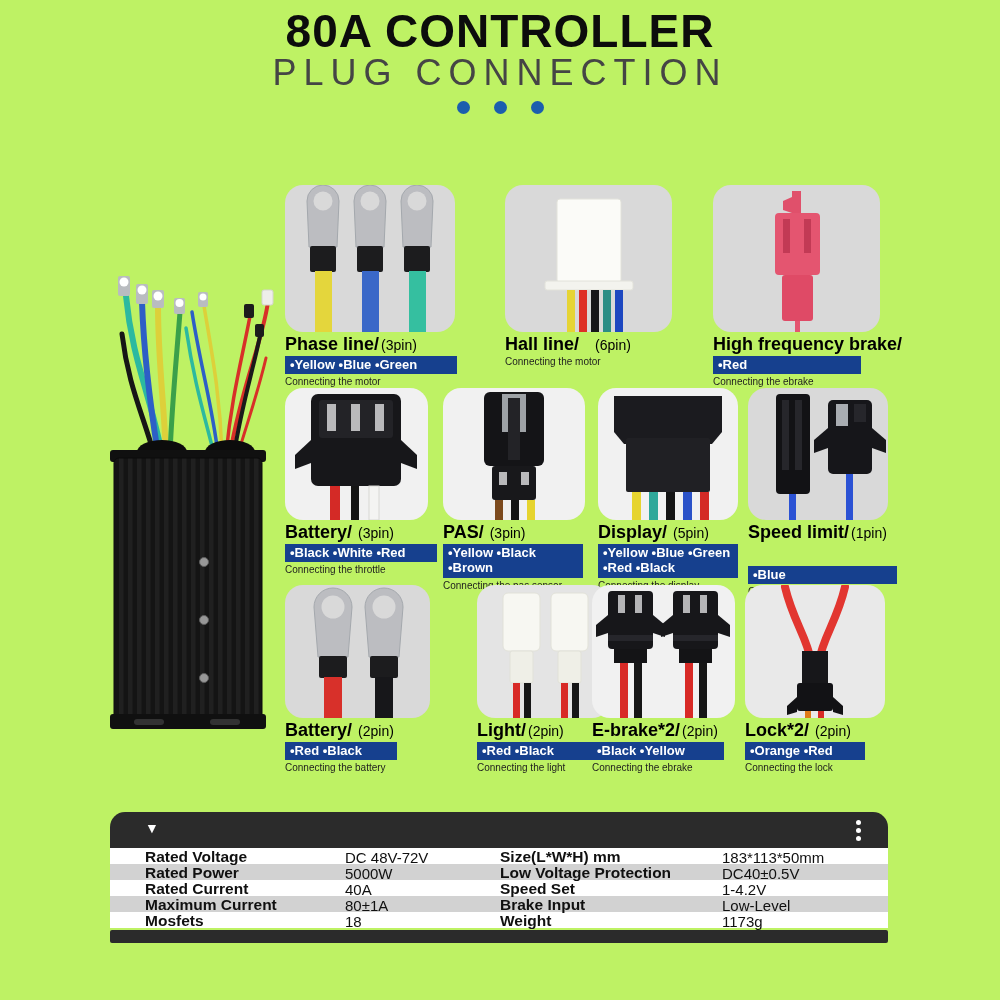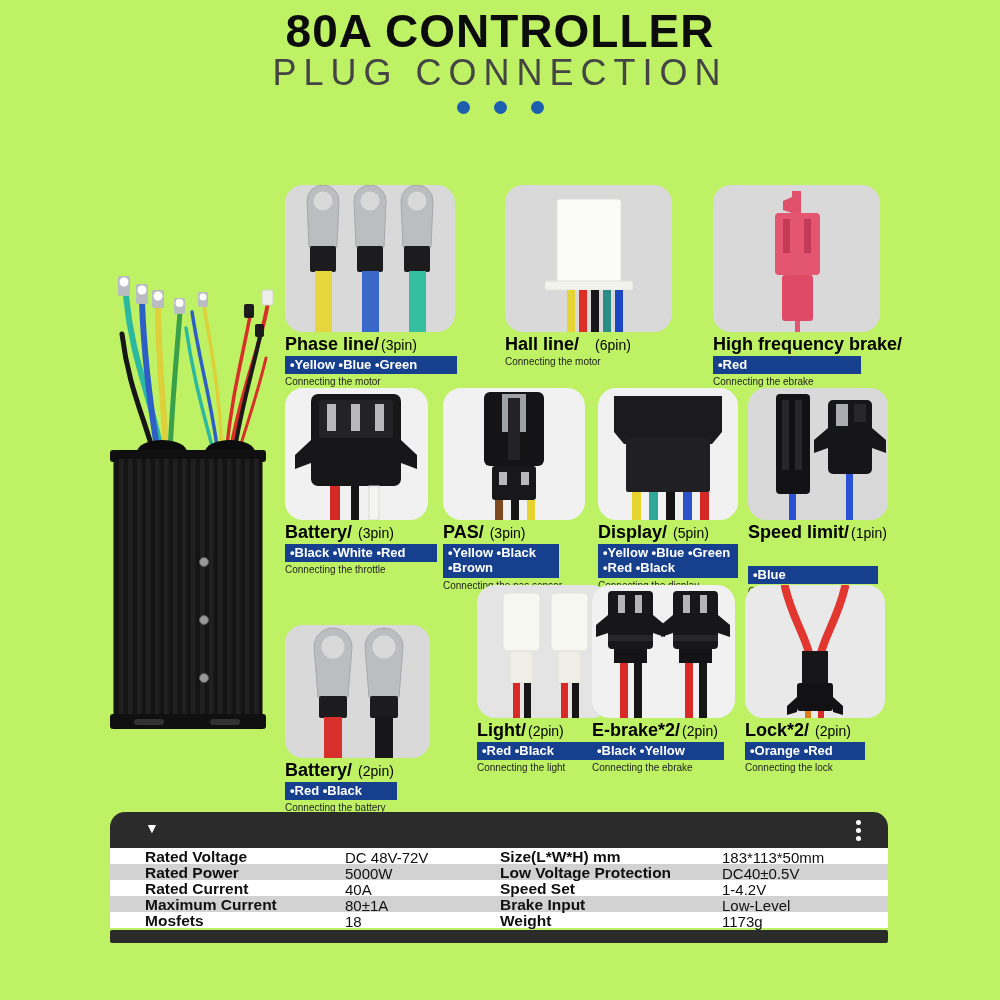--- a/index.html
+++ b/index.html
@@ -23,24 +23,24 @@
   .ctitle{font-size:18px;font-weight:700;color:#000;white-space:nowrap;margin-top:3px;line-height:1.05;}
   .ctitle .p{font-size:14px;font-weight:400;margin-left:6px;}
   .bar{background:#16408e;color:#fff;font-size:13px;font-weight:700;
        padding:1px 5px 2px;margin-top:2px;line-height:1.18;white-space:pre-line;box-sizing:border-box;}
   .cdesc{font-size:10px;color:#1d1d1d;margin-top:2px;white-space:nowrap;}
 
   #c0{left:285px;top:185px;} #c0 .card{width:170px;height:147px;} #c0 .bar{width:172px;} #c0 .p{margin-left:2px;}
   #c1{left:505px;top:185px;} #c1 .card{width:167px;height:147px;} #c1 .bar{width:192px;} #c1 .p{margin-left:16px;}
   #c2{left:713px;top:185px;} #c2 .card{width:167px;height:147px;} #c2 .bar{width:148px;} #c2 .p{margin-left:0;}
   #c3{left:285px;top:388px;} #c3 .card{width:143px;height:132px;background:#f1f1f1;} #c3 .bar{width:152px;}
-  #c4{left:443px;top:388px;} #c4 .card{width:142px;height:132px;background:#f1f1f1;} #c4 .bar{width:116px;}
+  #c4{left:443px;top:388px;} #c4 .card{width:142px;height:132px;background:#f1f1f1;} #c4 .bar{width:140px;}
   #c5{left:598px;top:388px;} #c5 .card{width:140px;height:132px;background:#f1f1f1;} #c5 .bar{width:140px;}
-  #c6{left:748px;top:388px;} #c6 .card{width:140px;height:132px;} #c6 .bar{width:130px;margin-top:24px;} #c6 .p{margin-left:2px;}
-  #c7{left:285px;top:585px;margin-top:40px;} #c7 .card{width:145px;height:133px;} #c7 .bar{width:112px;}
+  #c6{left:748px;top:388px;} #c6 .card{width:140px;height:132px;} #c6 .bar{width:149px;margin-top:24px;} #c6 .p{margin-left:2px;}
+  #c7{left:285px;top:585px;} #c7 .card{width:145px;height:133px;} #c7 .bar{width:112px;}
   #c8{left:445px;top:585px;margin-left:32px;} #c8 .card{width:133px;height:133px;background:#e4e4e4;} #c8 .bar{width:118px;} #c8 .p{margin-left:2px;}
   #c9{left:592px;top:585px;} #c9 .card{width:143px;height:133px;background:#f1f1f1;} #c9 .bar{width:132px;} #c9 .p{margin-left:2px;}
   #c10{left:745px;top:585px;} #c10 .card{width:140px;height:133px;background:#e9e9e9;} #c10 .bar{width:120px;}
 
   
   .spec{position:absolute;left:110px;top:812px;width:778px;}
   .spec-head{height:36px;background:#2b2b2b;border-radius:15px 15px 0 0;position:relative;}
   .tri{position:absolute;left:35px;top:8px;color:#fff;font-size:14px;}
   .kebab{position:absolute;right:27px;top:5px;}
   .kebab i{display:block;width:5px;height:5px;border-radius:50%;background:#fff;margin:3px auto;}

